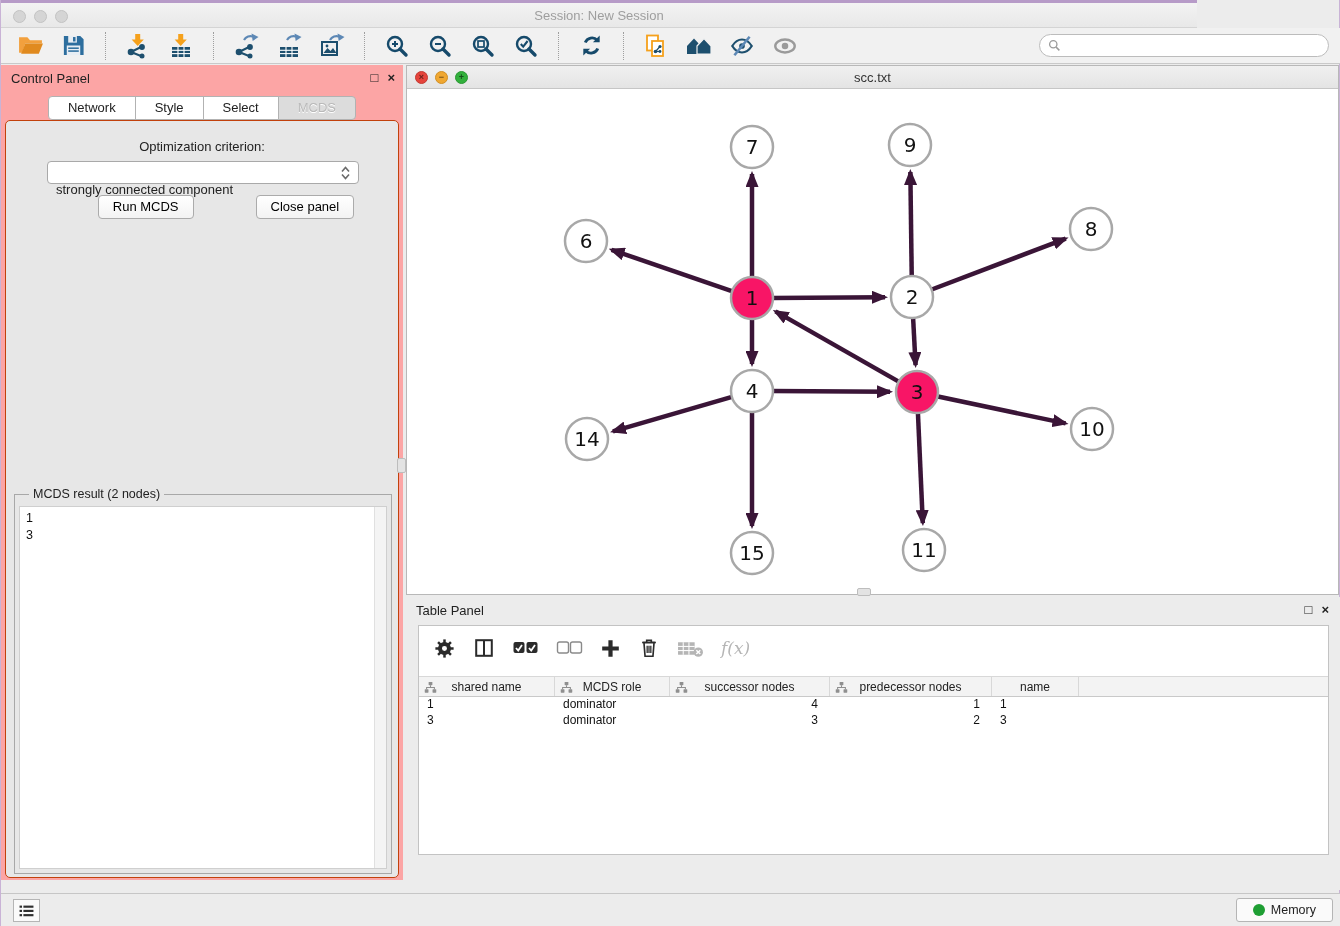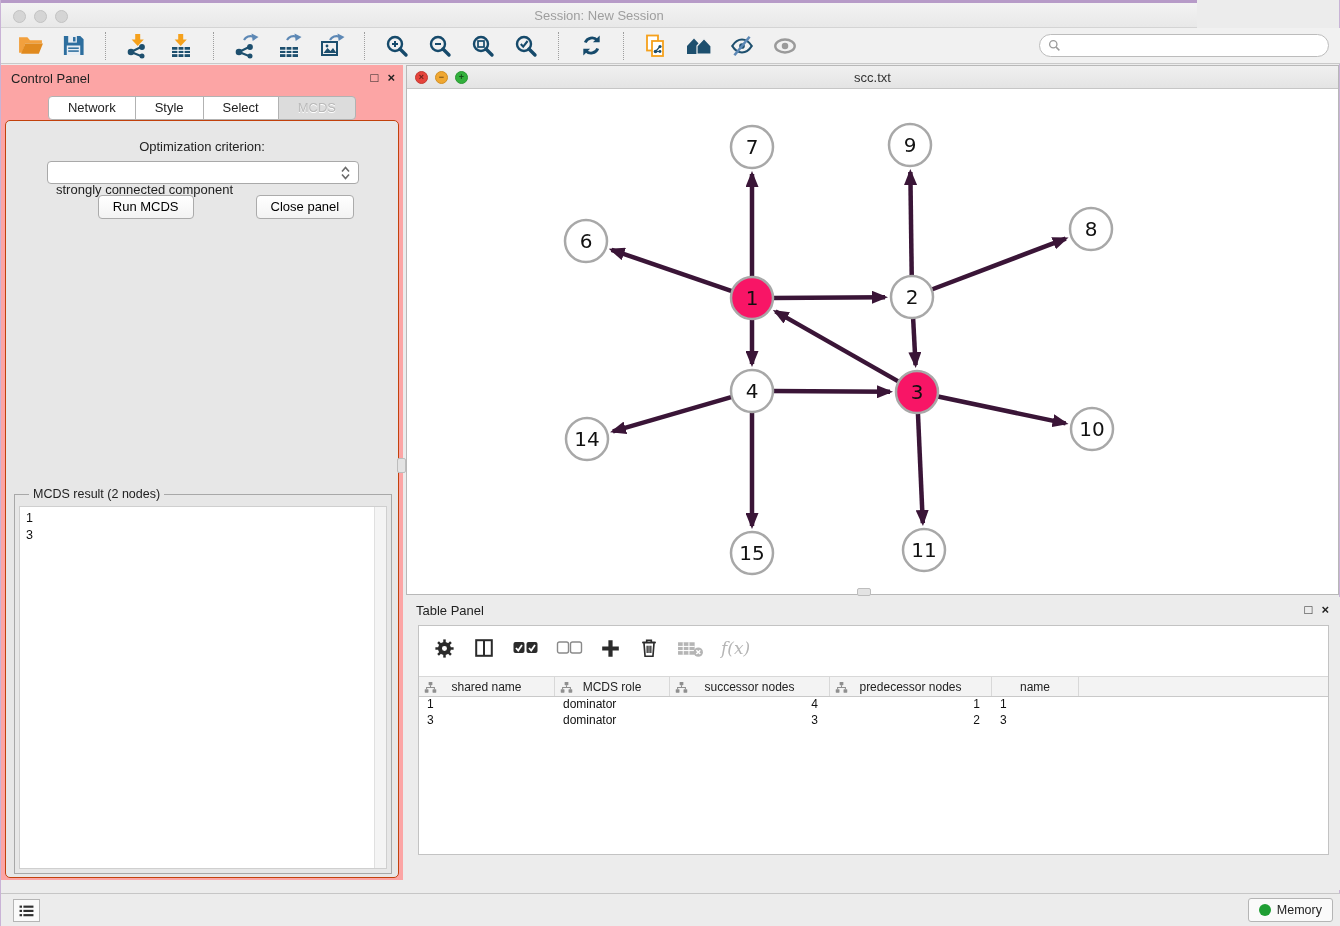--- a/index.html
+++ b/index.html
@@ -90,21 +90,21 @@
   .c0 { width:136px; } .c1 { width:115px; } .c2 { width:160px; } .c3 { width:162px; } .c4 { width:87px; }
   .a-left { text-align:left; padding-left:8px; } .a-right { text-align:right; padding-right:12px; }
   .tp-tabs { position:absolute; left:0; right:0; top:268px; display:flex; justify-content:center; }
 
   
   .status-bar { position:absolute; left:0; top:893px; width:1340px; height:33px; background:#ececec;
                 border-top:1px solid #c6c6c6; }
   .list-btn { position:absolute; left:12px; top:5px; width:27px; height:23px; background:#fafafa;
               border:1px solid #b5b5b5; display:flex; align-items:center; justify-content:center; }
   .memory-btn { position:absolute; right:8px; top:4px; height:24px; background:#fafafa; border:1px solid #b5b5b5;
-                border-radius:3px; display:flex; align-items:center; gap:6px; padding:0 10px; font-size:12.5px; }
+                border-radius:3px; display:flex; align-items:center; gap:6px; padding:0 16px; font-size:12.5px; }
   .mem-dot { width:12px; height:12px; border-radius:50%; background:#1e9e33; }
 </style>
 </head>
 <body>
 
 <div class="app">
 
   <div class="titlebar">
     <div class="traffic-dots">
       <div class="dot"></div>

